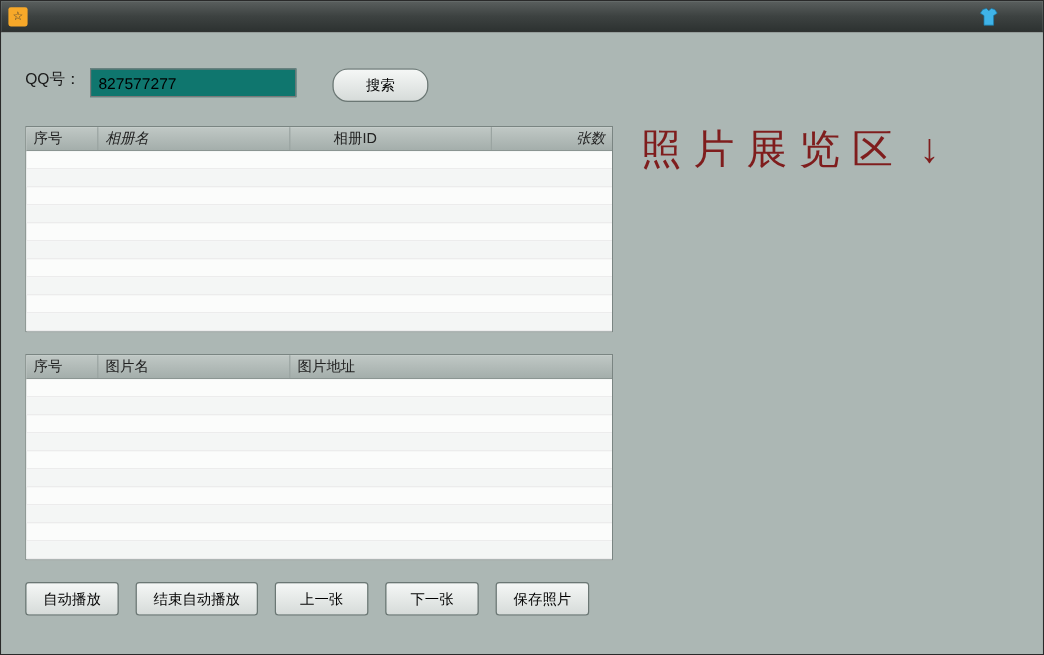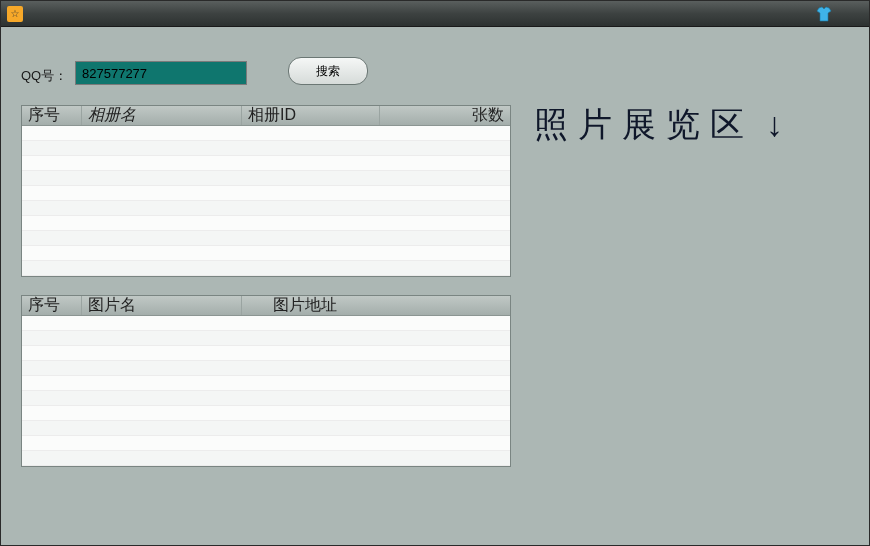--- a/index.html
+++ b/index.html
@@ -54,41 +54,41 @@
     }
     .left-pane {
       position: absolute;
       left: 20px;
       top: 0;
       width: 490px;
       height: 100%;
     }
     .search-row {
       display: flex;
-      align-items: flex-end;
+      align-items: flex-start;
       margin-top: 30px;
       margin-bottom: 20px;
     }
     .search-label {
       width: 54px;
       font-size: 13px;
       color: #1a1a1a;
     }
     .search-input {
       width: 172px;
       height: 24px;
       border: 1px solid #7a7a7a;
       background: #0f766e;
       padding: 0 6px;
       font-size: 13px;
       font-family: Arial, sans-serif;
       outline: none;
     }
     .search-btn {
-      margin-left: 41px;
+      margin-left: 30px;
       width: 80px;
       height: 28px;
       background: linear-gradient(to bottom, #f5f7f6, #d6dbd9);
       border: 1px solid #6b7774;
       border-radius: 13px;
       font-size: 12px;
       cursor: pointer;
     }
 
     .table-wrap {
@@ -97,21 +97,21 @@
       margin-top: 8px;
     }
     .table1 { height: 172px; }
     .table2 { height: 172px; margin-top: 18px; }
 
     .table-header {
       display: flex;
       height: 20px;
       background: linear-gradient(to bottom, #c0c8c5, #a4aeab);
       border-bottom: 1px solid #8b9592;
-      font-size: 16px;
+      font-size: 12px;
       color: #222;
     }
     .th {
       border-right: 1px solid #9aa4a1;
       padding: 2px 6px;
       display: flex;
       align-items: center;
       overflow: hidden;
       white-space: nowrap;
     }
@@ -123,26 +123,26 @@
       background: #fbfcfb;
     }
     .row {
       height: 15px;
       border-bottom: 1px solid #ececec;
     }
     .row:nth-child(even) { background: #f4f6f5; }
 
     .t1-c1 { width: 60px; }
     .t1-c2 { width: 160px; font-style: italic; }
-    .t1-c3 { width: 138px; }
-    .t1-c4 { flex: 1; justify-content: flex-end; }
+    .t1-c3 { width: 138px; margin-left: 30px; }
+    .t1-c4 { flex: 1; justify-content: flex-end; font-style: italic; }
 
     .t2-c1 { width: 60px; }
     .t2-c2 { width: 160px; text-align: right; }
-    .t2-c3 { flex: 1; margin-left: 25px; }
+    .t2-c3 { flex: 1; }
 
     .button-row {
       display: flex;
       gap: 14px;
       margin-top: 18px;
     }
     .action-btn {
       height: 28px;
       padding: 0 14px;
       min-width: 78px;
@@ -153,21 +153,21 @@
       cursor: pointer;
     }
 
     .preview-area {
       position: absolute;
       left: 533px;
       top: 75px;
       width: 320px;
       font-family: "KaiTi", "STKaiti", serif;
       font-size: 34px;
-      color: #0f172a;
+      color: #7f1d1d;
       letter-spacing: 10px;
       display: flex;
       align-items: center;
       white-space: nowrap;
     }
     .preview-arrow {
       margin-left: 12px;
       font-size: 34px;
       letter-spacing: 0;
     }
@@ -229,20 +229,27 @@
           <div class="row"></div>
           <div class="row"></div>
           <div class="row"></div>
           <div class="row"></div>
           <div class="row"></div>
           <div class="row"></div>
           <div class="row"></div>
         </div>
       </div>
 
+      <div class="button-row">
+        <button class="action-btn">自动播放</button>
+        <button class="action-btn">结束自动播放</button>
+        <button class="action-btn">上一张</button>
+        <button class="action-btn">下一张</button>
+        <button class="action-btn">保存照片</button>
+      </div>
 
     </div>
 
     <div class="preview-area">
       <span>照片展览区</span>
       <span class="preview-arrow">↓</span>
     </div>
 
   </div>
 </div>

